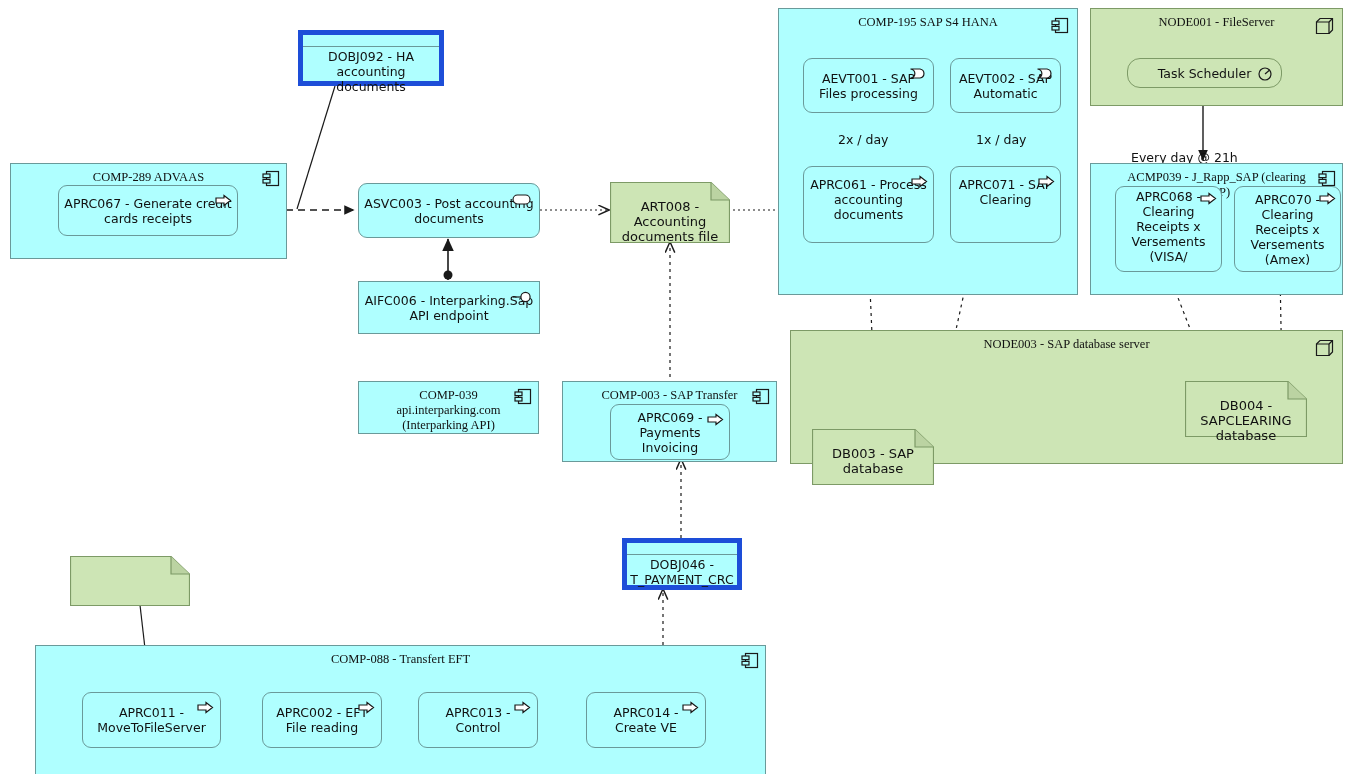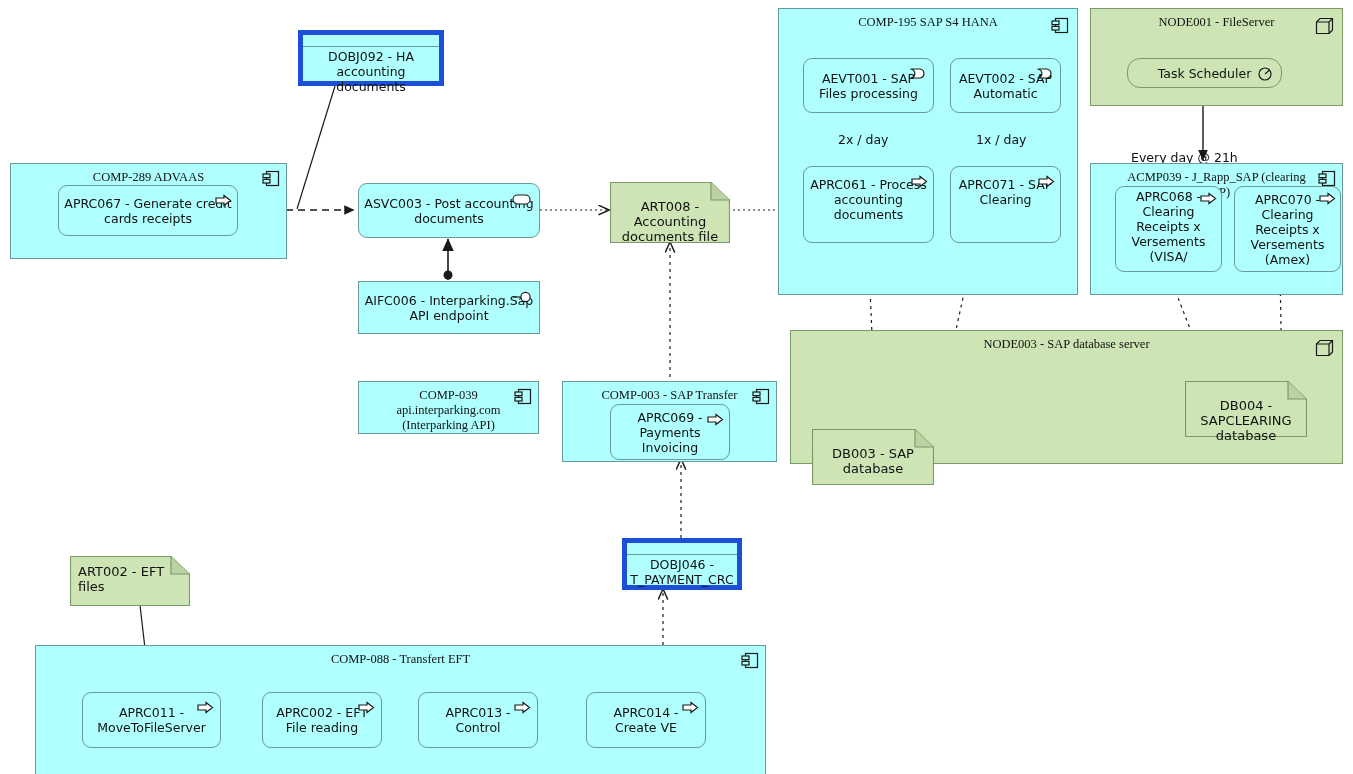--- a/index.html
+++ b/index.html
@@ -165,21 +165,20 @@
   <div class="node dobj" style="left:622px;top:538px;width:120px;height:52px;">
     <div class="strip"></div>
     <div class="t">DOBJ046 - T_PAYMENT_CRC</div>
   </div>
 
   <div class="art" style="left:70px;top:556px;width:120px;height:50px;">
     <svg width="120" height="50" viewBox="0 0 120 50">
       <path d="M0.5,0.5 L101,0.5 L119.5,18 L119.5,49.5 L0.5,49.5 Z" fill="#CDE5B5" stroke="#7d9a66" stroke-width="1.2"></path>
       <path d="M101,0.5 L101,18 L119.5,18" fill="#BBD3A2" stroke="#7d9a66" stroke-width="1.2"></path>
     </svg>
-    <div class="lbl" style="text-align:left;padding-left:8px;padding-top:8px;">ART002 - EFT files</div>
   </div>
 
   <div class="node grp" style="left:35px;top:645px;width:731px;height:137px;">
     <div class="grp-title">COMP-088 - Transfert EFT</div>
     <svg class="icon" style="right:6px;top:6px;width:18px;height:17px;" viewBox="0 0 18 17">
       <rect x="4.5" y="1.5" width="12" height="14" fill="none" stroke="#1a1a1a" stroke-width="1.2"></rect>
       <rect x="1" y="4" width="7" height="3.6" fill="#AFFFFF" stroke="#1a1a1a" stroke-width="1.2"></rect>
       <rect x="1" y="9.4" width="7" height="3.6" fill="#AFFFFF" stroke="#1a1a1a" stroke-width="1.2"></rect>
     </svg>
   </div>

